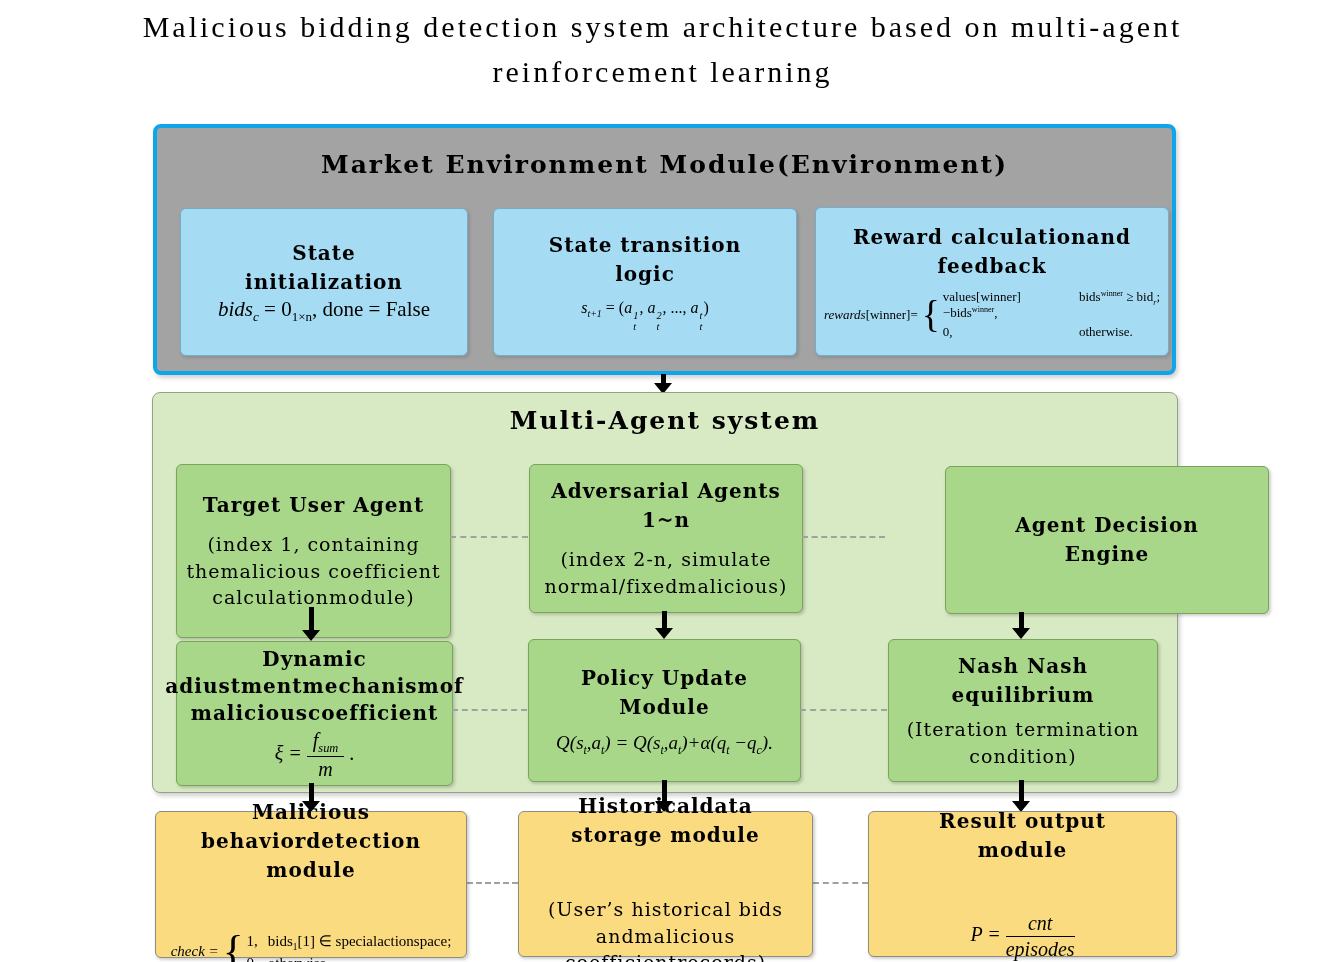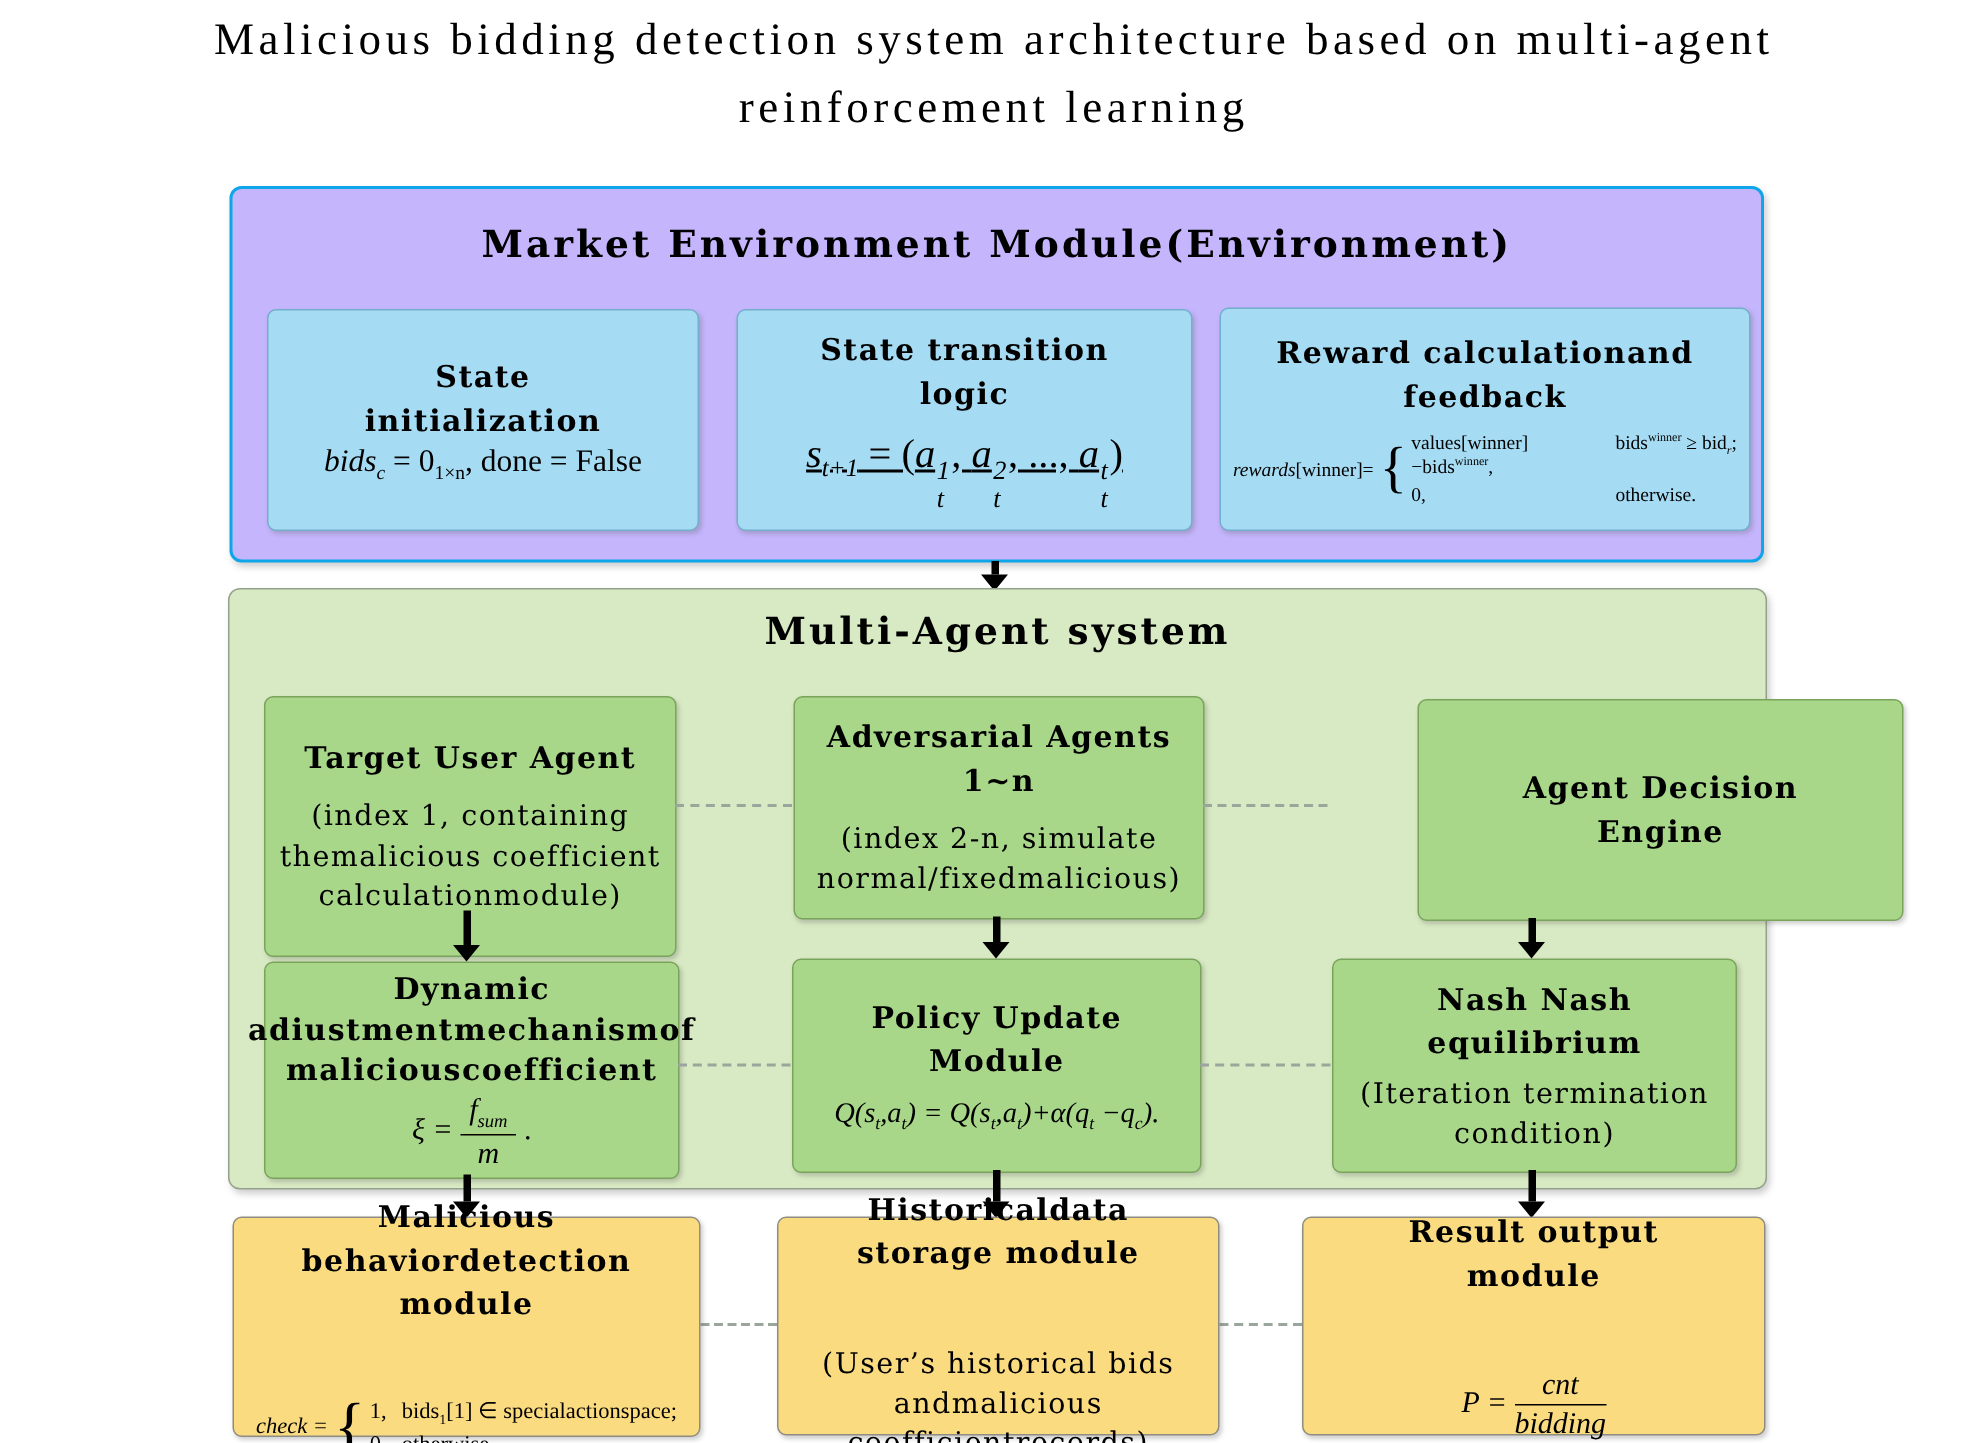--- a/index.html
+++ b/index.html
@@ -5,37 +5,37 @@
   html,body { margin:0; padding:0; background:#ffffff; }
   .canvas {
     position:relative; width:1325px; height:962px; background:#ffffff;
     font-family:"DejaVu Serif","Liberation Serif",serif; color:#000; overflow:hidden;
   }
   .page-title {
     position:absolute; top:4px; left:0; width:100%; text-align:center;
     font-family:"Liberation Serif",serif; font-size:30px; letter-spacing:3px; line-height:1.5;
   }
   .panel { position:absolute; border-radius:8px; box-shadow:2px 3px 4px rgba(120,120,120,.35); box-sizing:border-box; }
-  .panel.blue  { background:#c4b5fd; border:2px solid #0ea5e9; }
+  .panel.blue  { background:#a3a3a3; border:4px solid #0ea5e9; }
   .panel.green { background:#d8eac3; border:1px solid #94a18d; }
   .panel-title { text-align:center; font-weight:bold; font-size:25px; letter-spacing:2px; }
   .box {
     position:absolute; border-radius:6px; box-sizing:border-box;
     display:flex; flex-direction:column; align-items:center; justify-content:center;
     text-align:center; padding:6px 8px; box-shadow:1.5px 2px 3px rgba(100,100,100,.30);
   }
   .box.blue   { background:#a6dcf3; border:1px solid #74aecd; }
   .box.green  { background:#a8d78a; border:1px solid #7aa35c; }
   .box.yellow { background:#fbdb80; border:1px solid #8f8d82;gap:39px; }
   .box-title { font-weight:bold; font-size:20px; letter-spacing:1px; line-height:1.45; }
   .box-sub   { font-size:19px; letter-spacing:1px; line-height:1.4; margin-top:11px; }
   .formula { font-family:"Liberation Serif",serif; font-style:normal; }
   .it { font-style:italic; }
   .f-init   { font-size:21px; }
-  .f-trans  { font-size:27px; margin-top:10px;text-decoration:underline; }
+  .f-trans  { font-size:16px; margin-top:10px; }
   .f-reward { font-size:13px; margin-top:8px; display:flex; align-items:center; justify-content:center; width:100%; }
   .f-xi     { font-size:20px; margin-top:2px; }
   .f-policy { font-size:19px; margin-top:10px; }
   .f-check  { font-size:15px; margin-top:8px; display:flex; align-items:center; justify-content:center; width:100%; }
   .f-result { font-size:20px; margin-top:8px; }
   sub { font-size:0.62em; }
   sup { font-size:0.62em; }
   .ss { display:inline-flex; flex-direction:column; align-items:flex-start; vertical-align:-0.5em; font-size:0.65em; line-height:1.05; font-style:italic; margin:0 1px; }
   .brace { font-size:2.9em; font-weight:400; line-height:0.85; margin:0 3px 0 4px; font-style:normal; font-family:"Liberation Serif",serif; }
   .case-grid { display:grid; grid-template-columns:auto auto; column-gap:14px; row-gap:3px; text-align:left; align-items:baseline; }
@@ -237,17 +237,17 @@
       <span>coefficientrecords)</span>
     </div>
   </div>
 
   <div class="box yellow" style="left:868px;top:811px;width:309px;height:146px;">
     <div class="box-title">
       <span>Result output</span><br>
       <span>module</span>
     </div>
     <div class="formula f-result">
-      <span class="it">P = </span><span class="frac"><span class="num it">cnt</span><span class="den it">bidding</span></span>
+      <span class="it">P = </span><span class="frac"><span class="num it">cnt</span><span class="den it">episodes</span></span>
     </div>
   </div>
 
 </div>
 
 </body></html>

